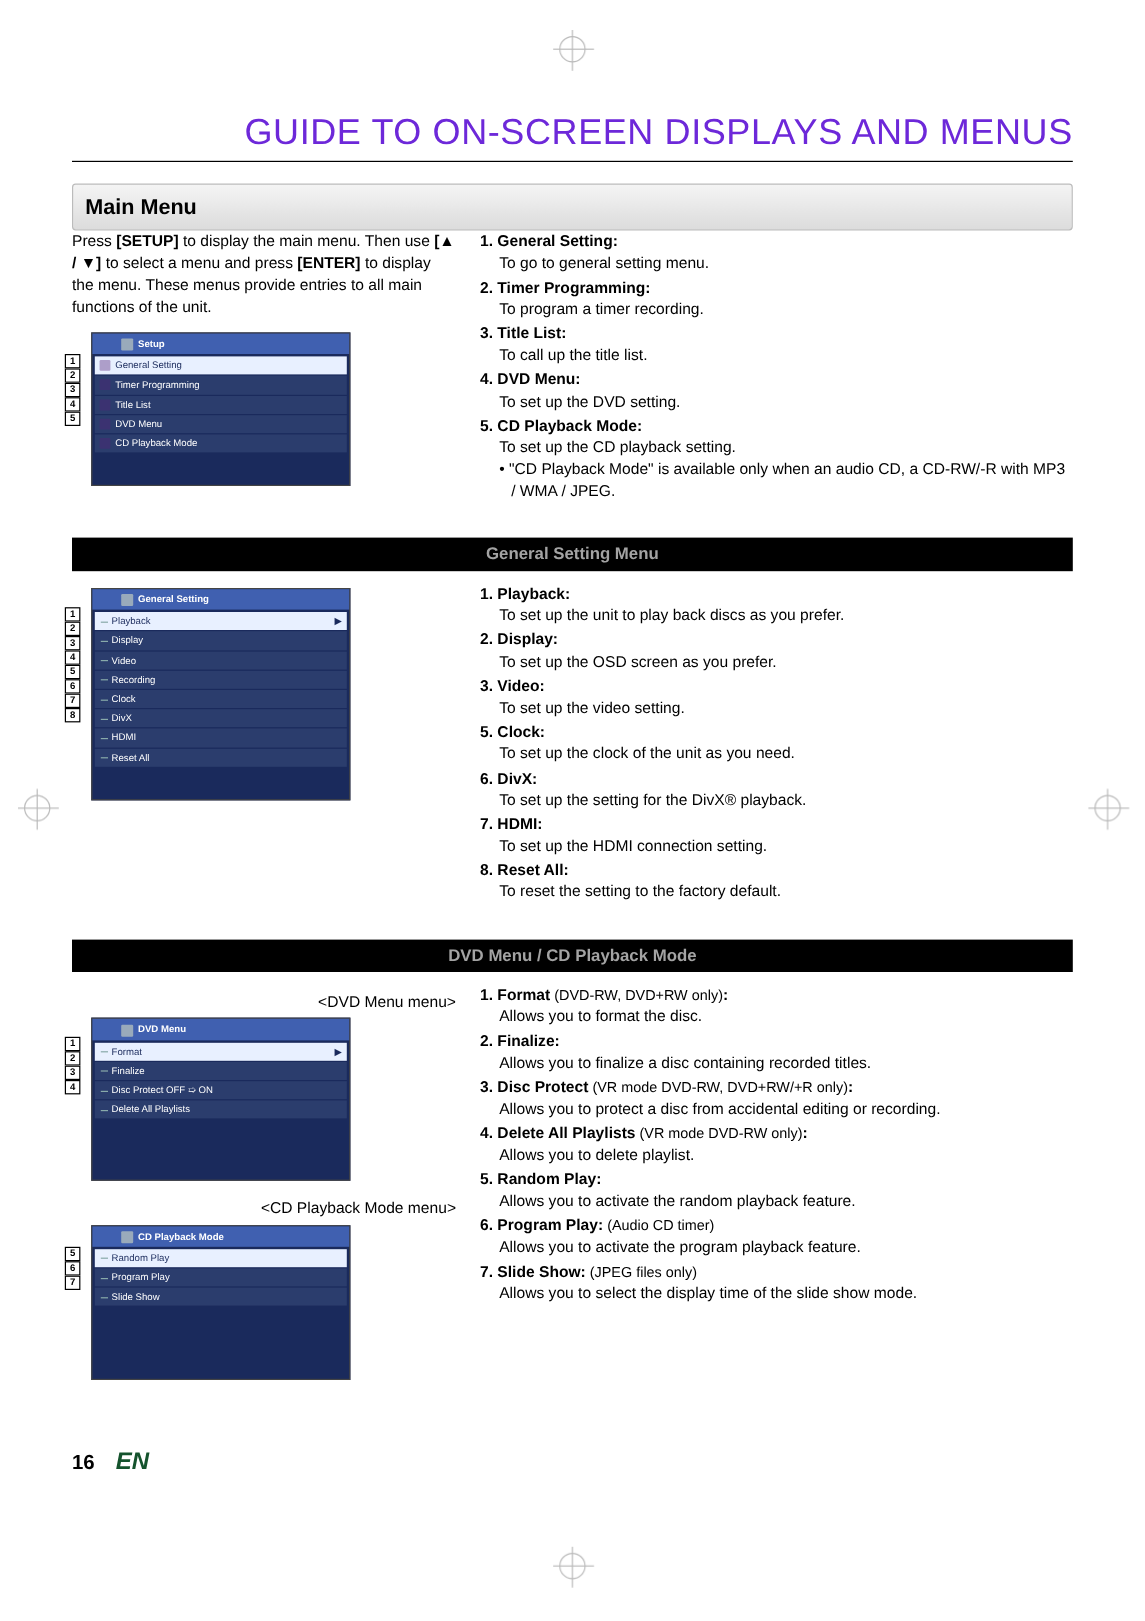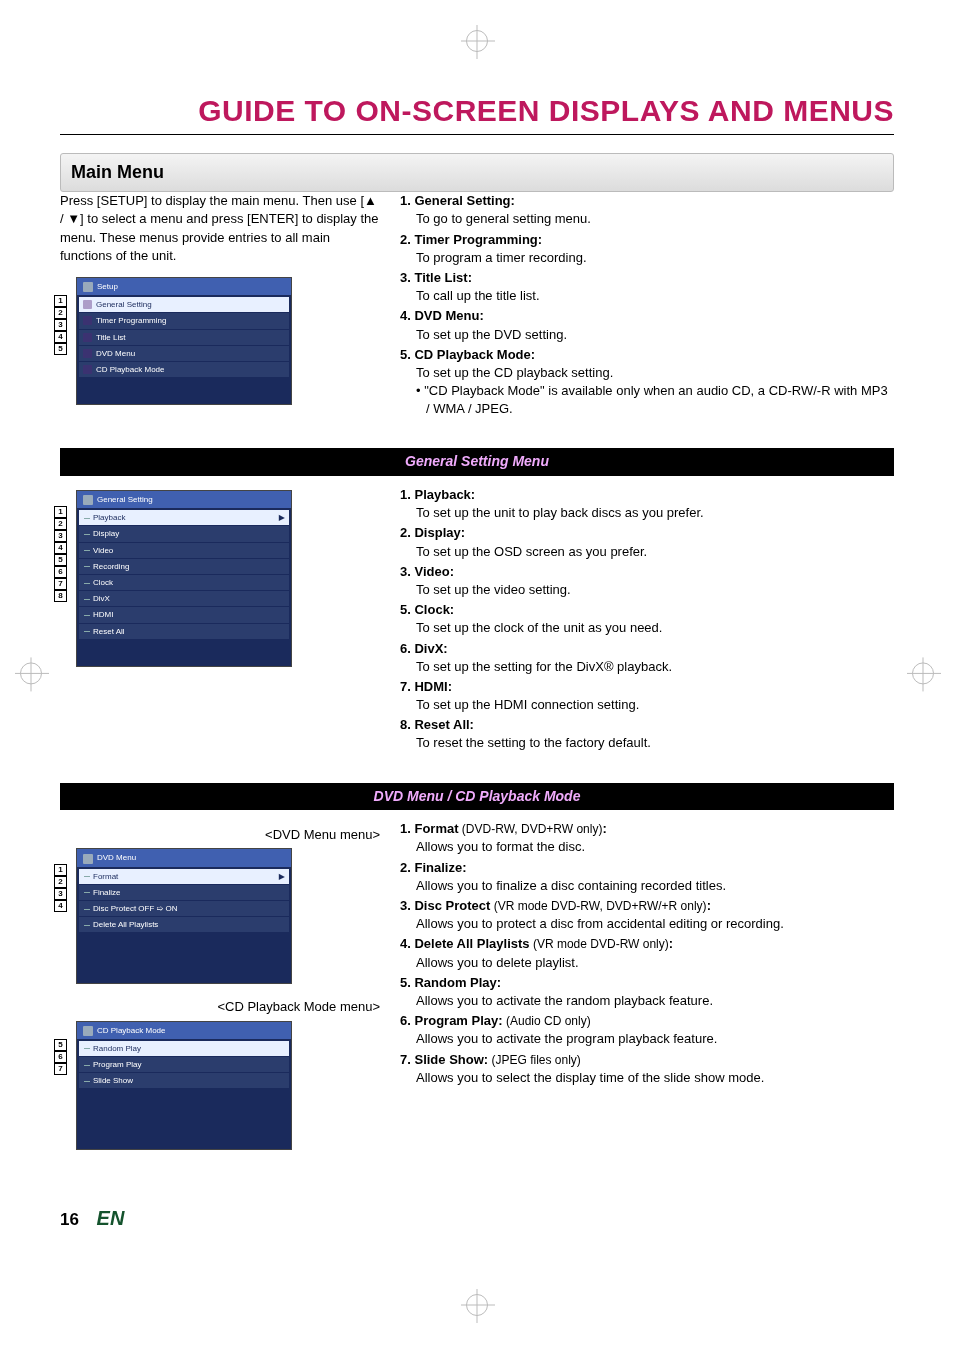--- a/index.html
+++ b/index.html
@@ -9,72 +9,71 @@
     background: #fff;
     width: 954px;
     margin: 0 auto;
     padding: 90px 60px 60px 60px;
     font-size: 13px;
     line-height: 1.4;
   }
   .page-title {
     text-align: right;
     font-size: 30px;
-    font-weight: bold;
-    color: #be185d;
+    font-weight: normal;
+    color: #6d28d9;
     letter-spacing: 0.5px;
     border-bottom: 1.5px solid #000;
     padding-bottom: 2px;
     margin-bottom: 18px;
   }
   .section-bar {
     background: linear-gradient(#f4f4f4, #dcdcdc);
     border: 1px solid #bbb;
     border-radius: 3px;
     padding: 6px 10px;
     font-size: 18px;
     font-weight: bold;
   }
   .intro { margin-bottom: 12px; }
-  .intro b { font-weight: normal; }
+  .intro b { font-weight: bold; }
   .two-col {
     display: flex;
     gap: 20px;
     align-items: flex-start;
   }
   .left-col { flex: 0 0 320px; }
   .right-col { flex: 1; }
 
   
   .black-band {
     background: #000;
-    color: #f0abfc;
+    color: #a3a3a3;
     font-weight: bold;
     text-align: center;
     padding: 4px 2px;
     font-size: 14px;
     margin-top: 28px;
     margin-bottom: 10px;
-    font-style: italic;
   }
 
   
   .osd-wrap { position: relative; margin: 4px 0 14px 16px; }
   .osd {
     background: #1a2a5c;
     color: #fff;
     width: 216px;
     font-size: 8px;
     padding: 0;
     border: 1px solid #444;
   }
   .osd-title {
     background: #4060b0;
-    padding: 3px 6px;
-    font-weight: normal;
+    padding: 3px 24px;
+    font-weight: bold;
     display: flex;
     align-items: flex-end;
     gap: 4px;
   }
   .osd-title .icon {
     width: 10px; height: 10px; background: #9ab; display: inline-block; border-radius: 1px;
   }
   .osd-list { padding: 2px 2px 26px 2px; }
   .osd-row {
     background: #2b3d6d;
@@ -330,21 +329,21 @@
       </div>
     </div>
   </div>
 
   <div class="right-col defs">
     <div class="item"><span class="label"><span>1.</span> <span>Format</span></span><span class="note-extra"> (DVD-RW, DVD+RW only)</span><b>:</b><span class="desc">Allows you to format the disc.</span></div>
     <div class="item"><span class="label"><span>2.</span> <span>Finalize:</span></span><span class="desc">Allows you to finalize a disc containing recorded titles.</span></div>
     <div class="item"><span class="label"><span>3.</span> <span>Disc Protect</span></span><span class="note-extra"> (VR mode DVD-RW, DVD+RW/+R only)</span><b>:</b><span class="desc">Allows you to protect a disc from accidental editing or recording.</span></div>
     <div class="item"><span class="label"><span>4.</span> <span>Delete All Playlists</span></span><span class="note-extra"> (VR mode DVD-RW only)</span><b>:</b><span class="desc">Allows you to delete playlist.</span></div>
     <div class="item"><span class="label"><span>5.</span> <span>Random Play:</span></span><span class="desc">Allows you to activate the random playback feature.</span></div>
-    <div class="item"><span class="label"><span>6.</span> <span>Program Play:</span></span><span class="note-extra"> (Audio CD only)</span><span class="desc">Allows you to activate the program playback feature.</span></div>
+    <div class="item"><span class="label"><span>6.</span> <span>Program Play:</span></span><span class="note-extra"> (Audio CD timer)</span><span class="desc">Allows you to activate the program playback feature.</span></div>
     <div class="item"><span class="label"><span>7.</span> <span>Slide Show:</span></span><span class="note-extra"> (JPEG files only)</span><span class="desc">Allows you to select the display time of the slide show mode.</span></div>
   </div>
 </div>
 
 <div class="page-footer">
   <span class="pn">16</span>
   <span class="lang">EN</span>
 </div>
 
 </body></html>

